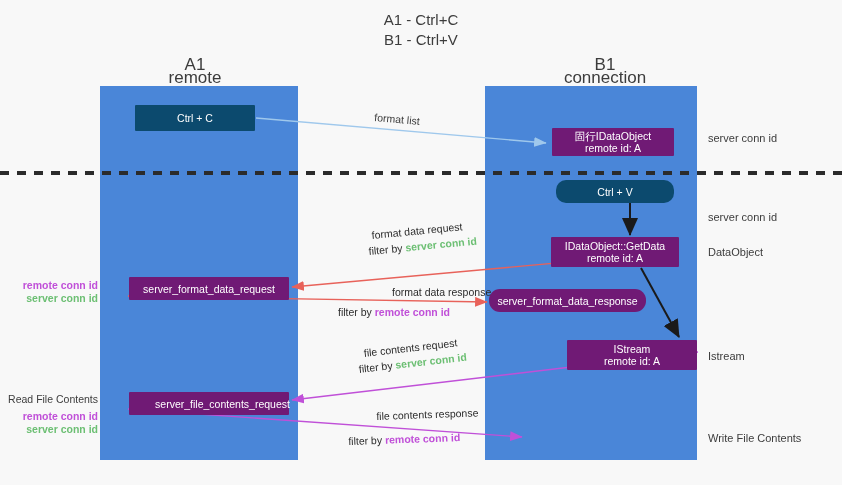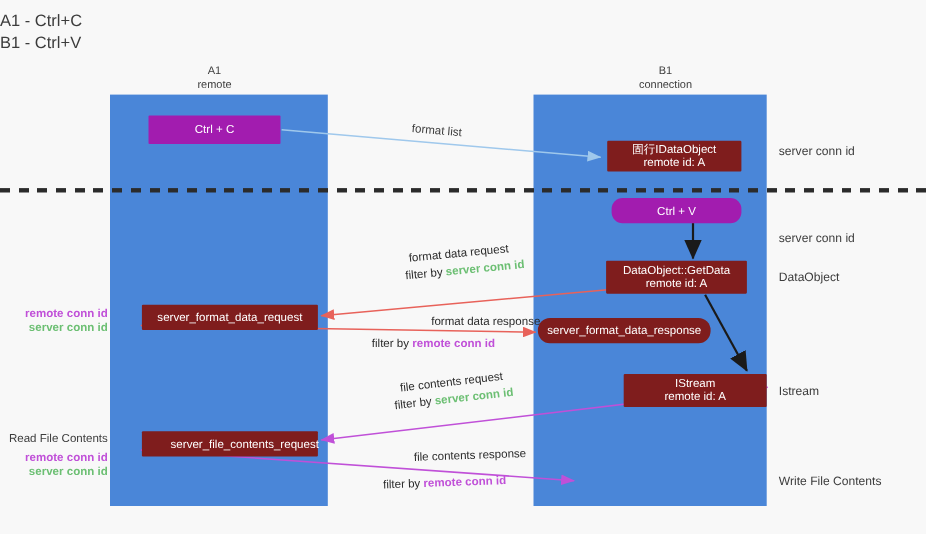--- a/index.html
+++ b/index.html
@@ -7,39 +7,39 @@
     width:842px;height:485px;
     background:#f8f8f8;
     font-family:"Liberation Sans","DejaVu Sans",sans-serif;
     position:relative;overflow:hidden;
     -webkit-font-smoothing:antialiased;
   }
   #stage{position:absolute;inset:0;}
   svg#wires{position:absolute;left:0;top:0;width:842px;height:485px;pointer-events:none;}
 
   .title{
-    position:absolute;left:0;top:10px;width:842px;
+    position:absolute;left:0;top:10px;width:842px;text-align:center;
     font-size:15px;color:#3c3c3c;line-height:20px;white-space:pre-line;
   }
 
   .colhead{
-    position:absolute;text-align:center;font-size:10px;color:#3c3c3c;
+    position:absolute;text-align:center;font-size:17px;color:#3c3c3c;
     line-height:13px;white-space:pre-line;
   }
 
   .column{position:absolute;background:#4a86d8;}
 
   .node{
     position:absolute;box-sizing:border-box;
     display:flex;align-items:center;justify-content:center;
     text-align:center;color:#ffffff;font-size:10.5px;line-height:12px;
     white-space:pre-line;border-radius:1px;
   }
-  .node.orange{background:#7f1d1d;}
-  .node.green{background:#a21caf;}
+  .node.orange{background:#701a75;}
+  .node.green{background:#0c4a6e;}
 
   .dashline{
     position:absolute;left:0;top:171px;width:842px;height:4px;
     background:repeating-linear-gradient(to right,#2b2b2b 0 9px,transparent 9px 17px);
   }
 
   .side{position:absolute;font-size:10.5px;line-height:13px;white-space:pre-line;}
   .side.green{color:#6cbf73;font-weight:bold;}
   .side.purple{color:#c050d8;font-weight:bold;}
   .side.dark{color:#3c3c3c;}
@@ -103,21 +103,21 @@
 
   <div class="dashline"></div>
 
   <div class="node green" style="left:135px;top:105px;width:120px;height:26px;">Ctrl + C</div>
 
   <div class="node orange" style="left:552px;top:128px;width:122px;height:28px;">固行IDataObject
 remote id: A</div>
 
   <div class="node green" style="left:556px;top:180px;width:118px;height:23px;border-radius:10px;">Ctrl + V</div>
 
-  <div class="node orange" style="left:551px;top:237px;width:128px;height:30px;">DataObject::GetData
+  <div class="node orange" style="left:551px;top:237px;width:128px;height:30px;">IDataObject::GetData
 remote id: A</div>
 
   <div class="node orange" style="left:567px;top:340px;width:130px;height:30px;">IStream
 remote id: A</div>
 
   <div class="node orange" style="left:129px;top:277px;width:160px;height:23px;text-align:right;">server_format_data_request</div>
 
   <div class="node orange" style="left:489px;top:289px;width:157px;height:23px;border-radius:11px;">server_format_data_response</div>
 
   <div class="node orange" style="left:129px;top:392px;width:160px;height:23px;padding-left:27px;">server_file_contents_request</div>

